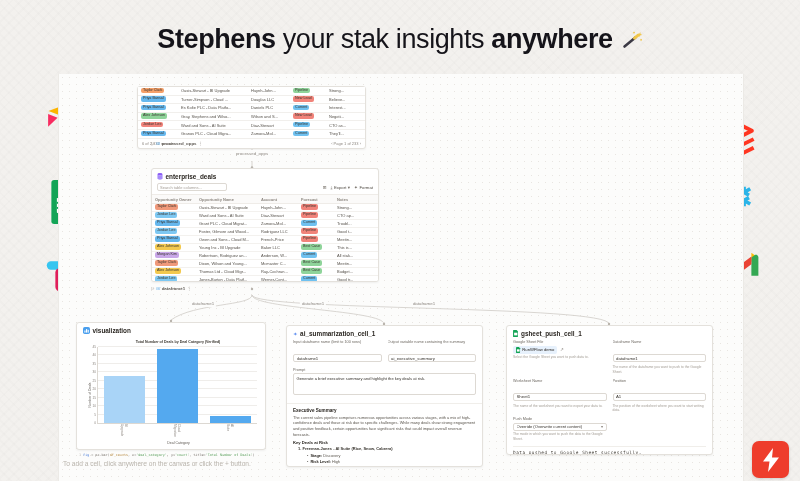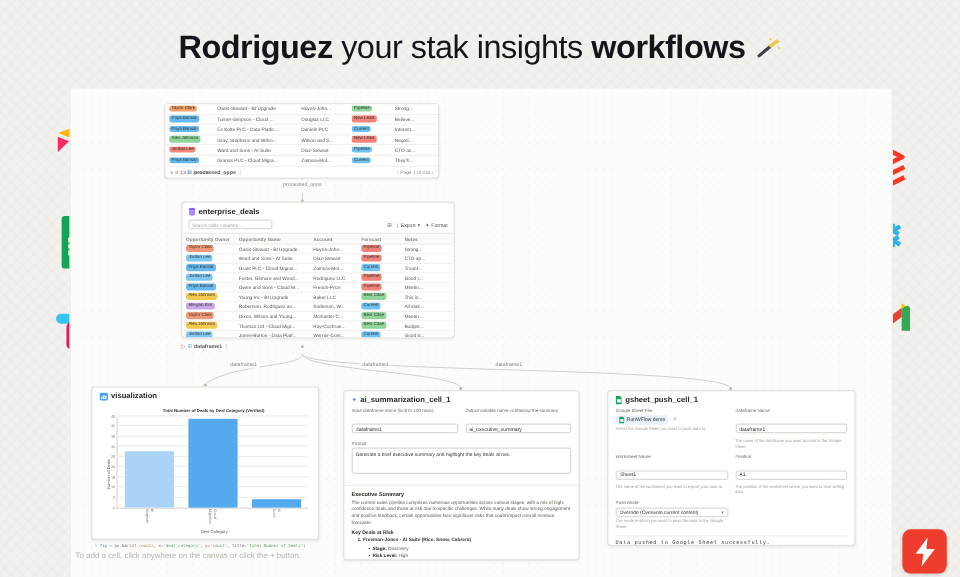--- a/index.html
+++ b/index.html
@@ -97,21 +97,21 @@
     border-radius:7px;display:flex;align-items:center;justify-content:center;
     box-shadow:0 1px 3px rgba(0,0,0,0.15);}
   svg{display:block;}
 </style>
 </head>
 <body>
 
 <div class="page">
 
   <div class="hero">
-    <b>Rodriguez</b><span> your stak insights </span><b>workflows</b><span class="wand"><svg width="22" height="22" viewBox="0 0 22 22">
+    <b>Stephens</b><span> your stak insights </span><b>anywhere</b><span class="wand"><svg width="22" height="22" viewBox="0 0 22 22">
           <path d="M4.5 18.5 L14 8" stroke="#3c3a45" stroke-width="2.6" stroke-linecap="round"></path>
           <path d="M13.2 8.8 L16.5 5.3" stroke="#f0c64a" stroke-width="3" stroke-linecap="round"></path>
           <path d="M18 2 l0.7 1.8 1.8 0.7 -1.8 0.7 -0.7 1.8 -0.7 -1.8 -1.8 -0.7 1.8 -0.7z" fill="#f0c64a"></path>
           <circle cx="12" cy="3.5" r="0.9" fill="#f0c64a"></circle>
           <circle cx="20" cy="9.5" r="0.9" fill="#f0c64a"></circle>
         </svg></span>
   </div>
 
   <div class="logo" style="left:46px;top:102px">
     <svg width="42" height="36" viewBox="0 0 24 20">

